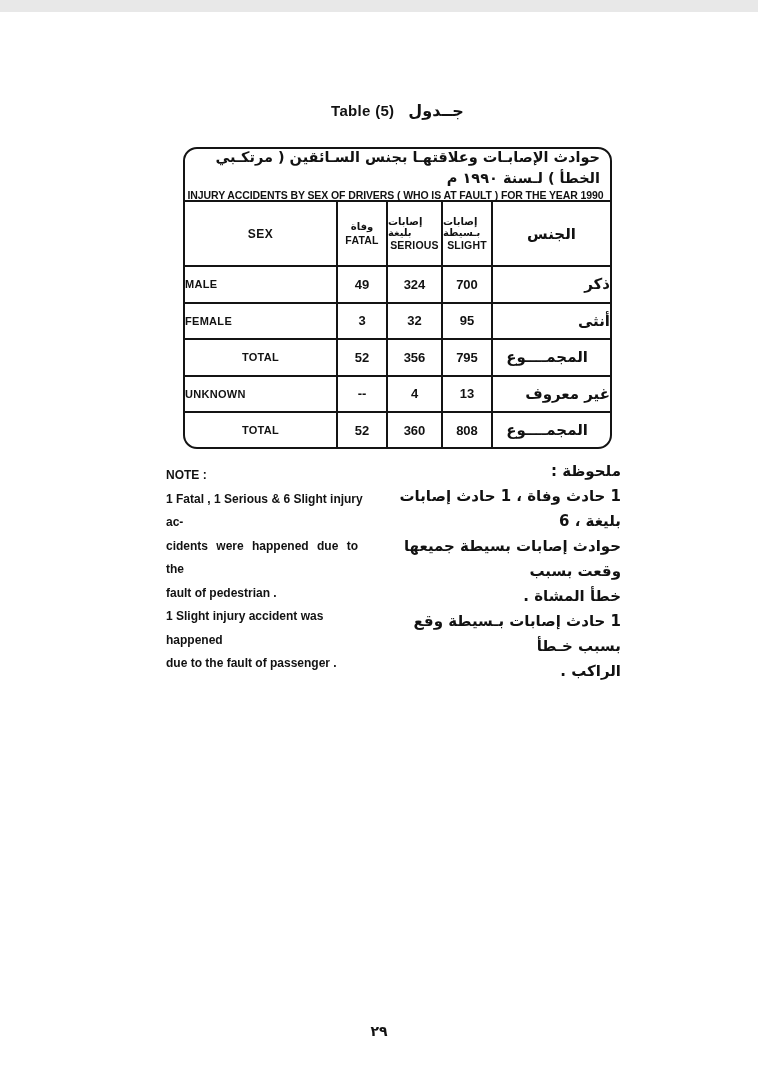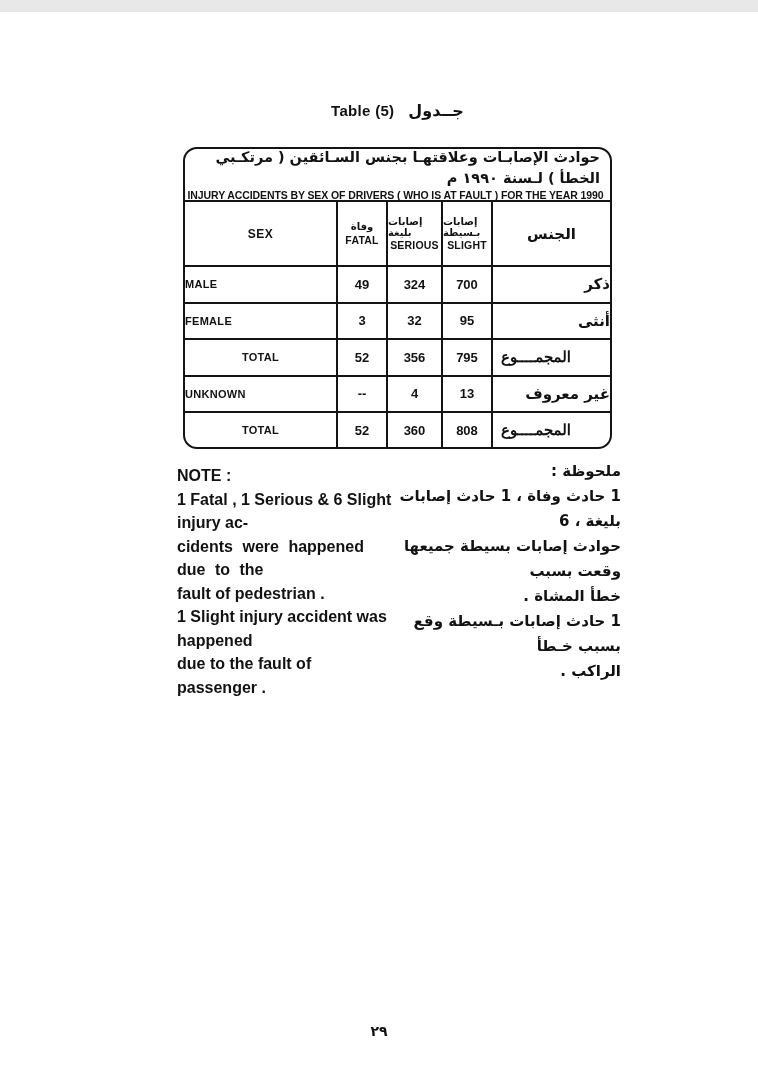--- a/index.html
+++ b/index.html
@@ -51,26 +51,26 @@
   .hcell { display:flex; flex-direction:column; justify-content:center; align-items:center; gap:1px; height:100%; }
   .hcell .h-ar { font-size:10px; font-weight:bold; line-height:1.12; text-align:left; }
   .hcell .h-en { font-size:10.5px; letter-spacing:0.2px; font-weight:bold; }
   .h-sex-en { font-size:12px; letter-spacing:0.5px; }
   .h-sex-ar { font-size:15px; font-weight:bold; }
 
   .c-label-en { text-align:left; padding-left:9px; font-size:11px; font-weight:bold; letter-spacing:0.3px; }
   tr.total-row .c-label-en { text-align:center; padding-left:0; }
   .c-num { text-align:center; font-size:13px; font-weight:bold; }
   .c-label-ar { text-align:right; padding-right:24px; font-size:15px; font-weight:bold; }
-  tr.total-row .c-label-ar { padding-right:39px;font-family:Liberation Serif, serif; }
+  tr.total-row .c-label-ar { padding-right:22px; }
 
   
   .note-en {
-    position:absolute; top:452px; left:177px; width:216px;
-    font-size:16px; font-weight:bold; line-height:23.5px;
+    position:absolute; top:452px; left:166px; width:216px;
+    font-size:12px; font-weight:bold; line-height:23.5px;
   }
   .note-en .nl-sp { word-spacing:5px; }
   .note-ar {
     position:absolute; top:447px; left:393px; width:228px;
     font-size:15px; font-weight:bold; line-height:25px; text-align:right;
   }
   .page-number {
     position:absolute; top:1011px; left:0; width:758px;
     text-align:center; font-size:14px; font-weight:bold;
   }

